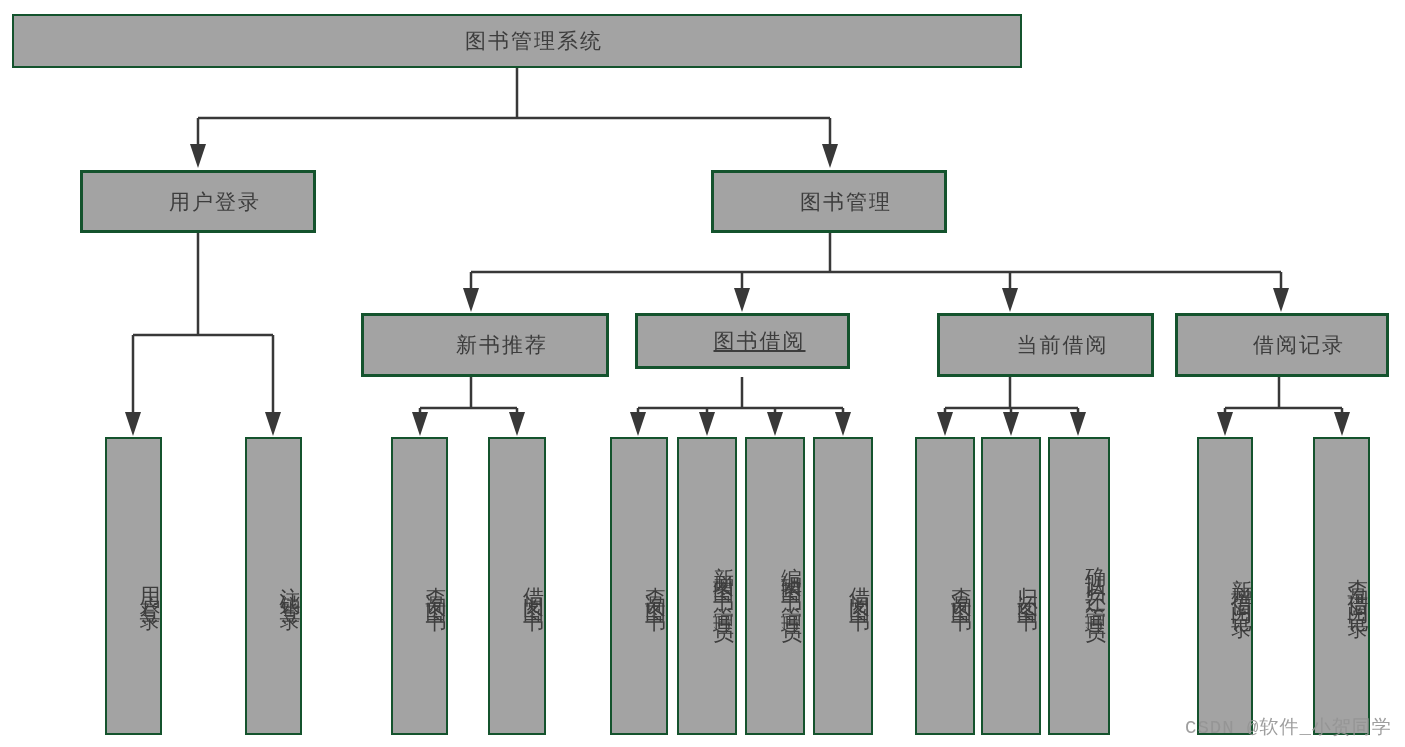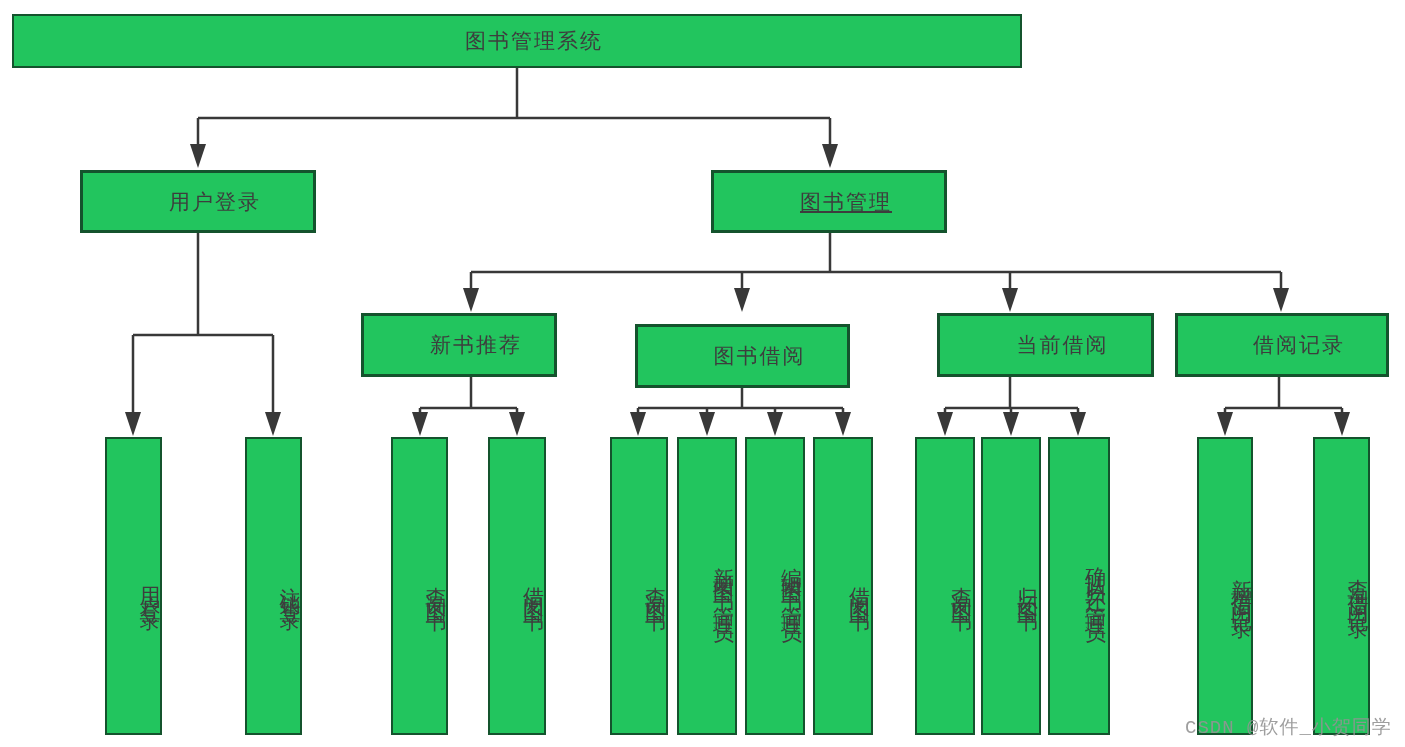--- a/index.html
+++ b/index.html
@@ -15,21 +15,21 @@
     overflow: hidden;
   }
   .connectors {
     position: absolute;
     left: 0; top: 0;
     z-index: 1;
   }
   .node {
     position: absolute;
     box-sizing: border-box;
-    background: #22c55e;
+    background: #a3a3a3;
     border: 3px solid #14532d;
     color: #3d3d3d;
     display: flex;
     align-items: center;
     justify-content: center;
     z-index: 2;
     padding-left: 34px;
   }
   .node.root {
     border-width: 2px;
@@ -108,24 +108,24 @@
       <polygon points="1070,412 1086,412 1078,436"></polygon>
 
       <polygon points="1217,412 1233,412 1225,436"></polygon>
       <polygon points="1334,412 1350,412 1342,436"></polygon>
     </g>
   </svg>
 
   <div class="node root" style="left:12px; top:14px; width:1010px; height:54px;">图书管理系统</div>
 
   <div class="node branch" style="left:80px; top:170px; width:236px; height:63px;">用户登录</div>
-  <div class="node branch" style="left:711px; top:170px; width:236px; height:63px;text-decoration:underline;">图书管理</div>
+  <div class="node branch" style="left:711px; top:170px; width:236px; height:63px;">图书管理</div>
 
-  <div class="node branch" style="left:361px; top:313px; width:196px; height:64px;">新书推荐</div>
-  <div class="node branch" style="left:635px; top:324px; width:215px; height:64px;">图书借阅</div>
+  <div class="node branch" style="left:361px; top:313px; width:248px; height:64px;">新书推荐</div>
+  <div class="node branch" style="left:635px; top:313px; width:215px; height:56px;text-decoration:underline;">图书借阅</div>
   <div class="node branch" style="left:901px; top:313px; width:217px; height:64px;margin-left:36px;">当前借阅</div>
   <div class="node branch" style="left:1175px; top:313px; width:214px; height:64px;">借阅记录</div>
 
   <div class="node leaf" style="left:105px; top:437px; width:57px; height:298px;">用户登录</div>
   <div class="node leaf" style="left:245px; top:437px; width:57px; height:298px;">注销登录</div>
 
   <div class="node leaf" style="left:391px; top:437px; width:57px; height:298px;">查询图书</div>
   <div class="node leaf" style="left:488px; top:437px; width:58px; height:298px;">借阅图书</div>
 
   <div class="node leaf" style="left:610px; top:437px; width:58px; height:298px;">查询图书</div>

